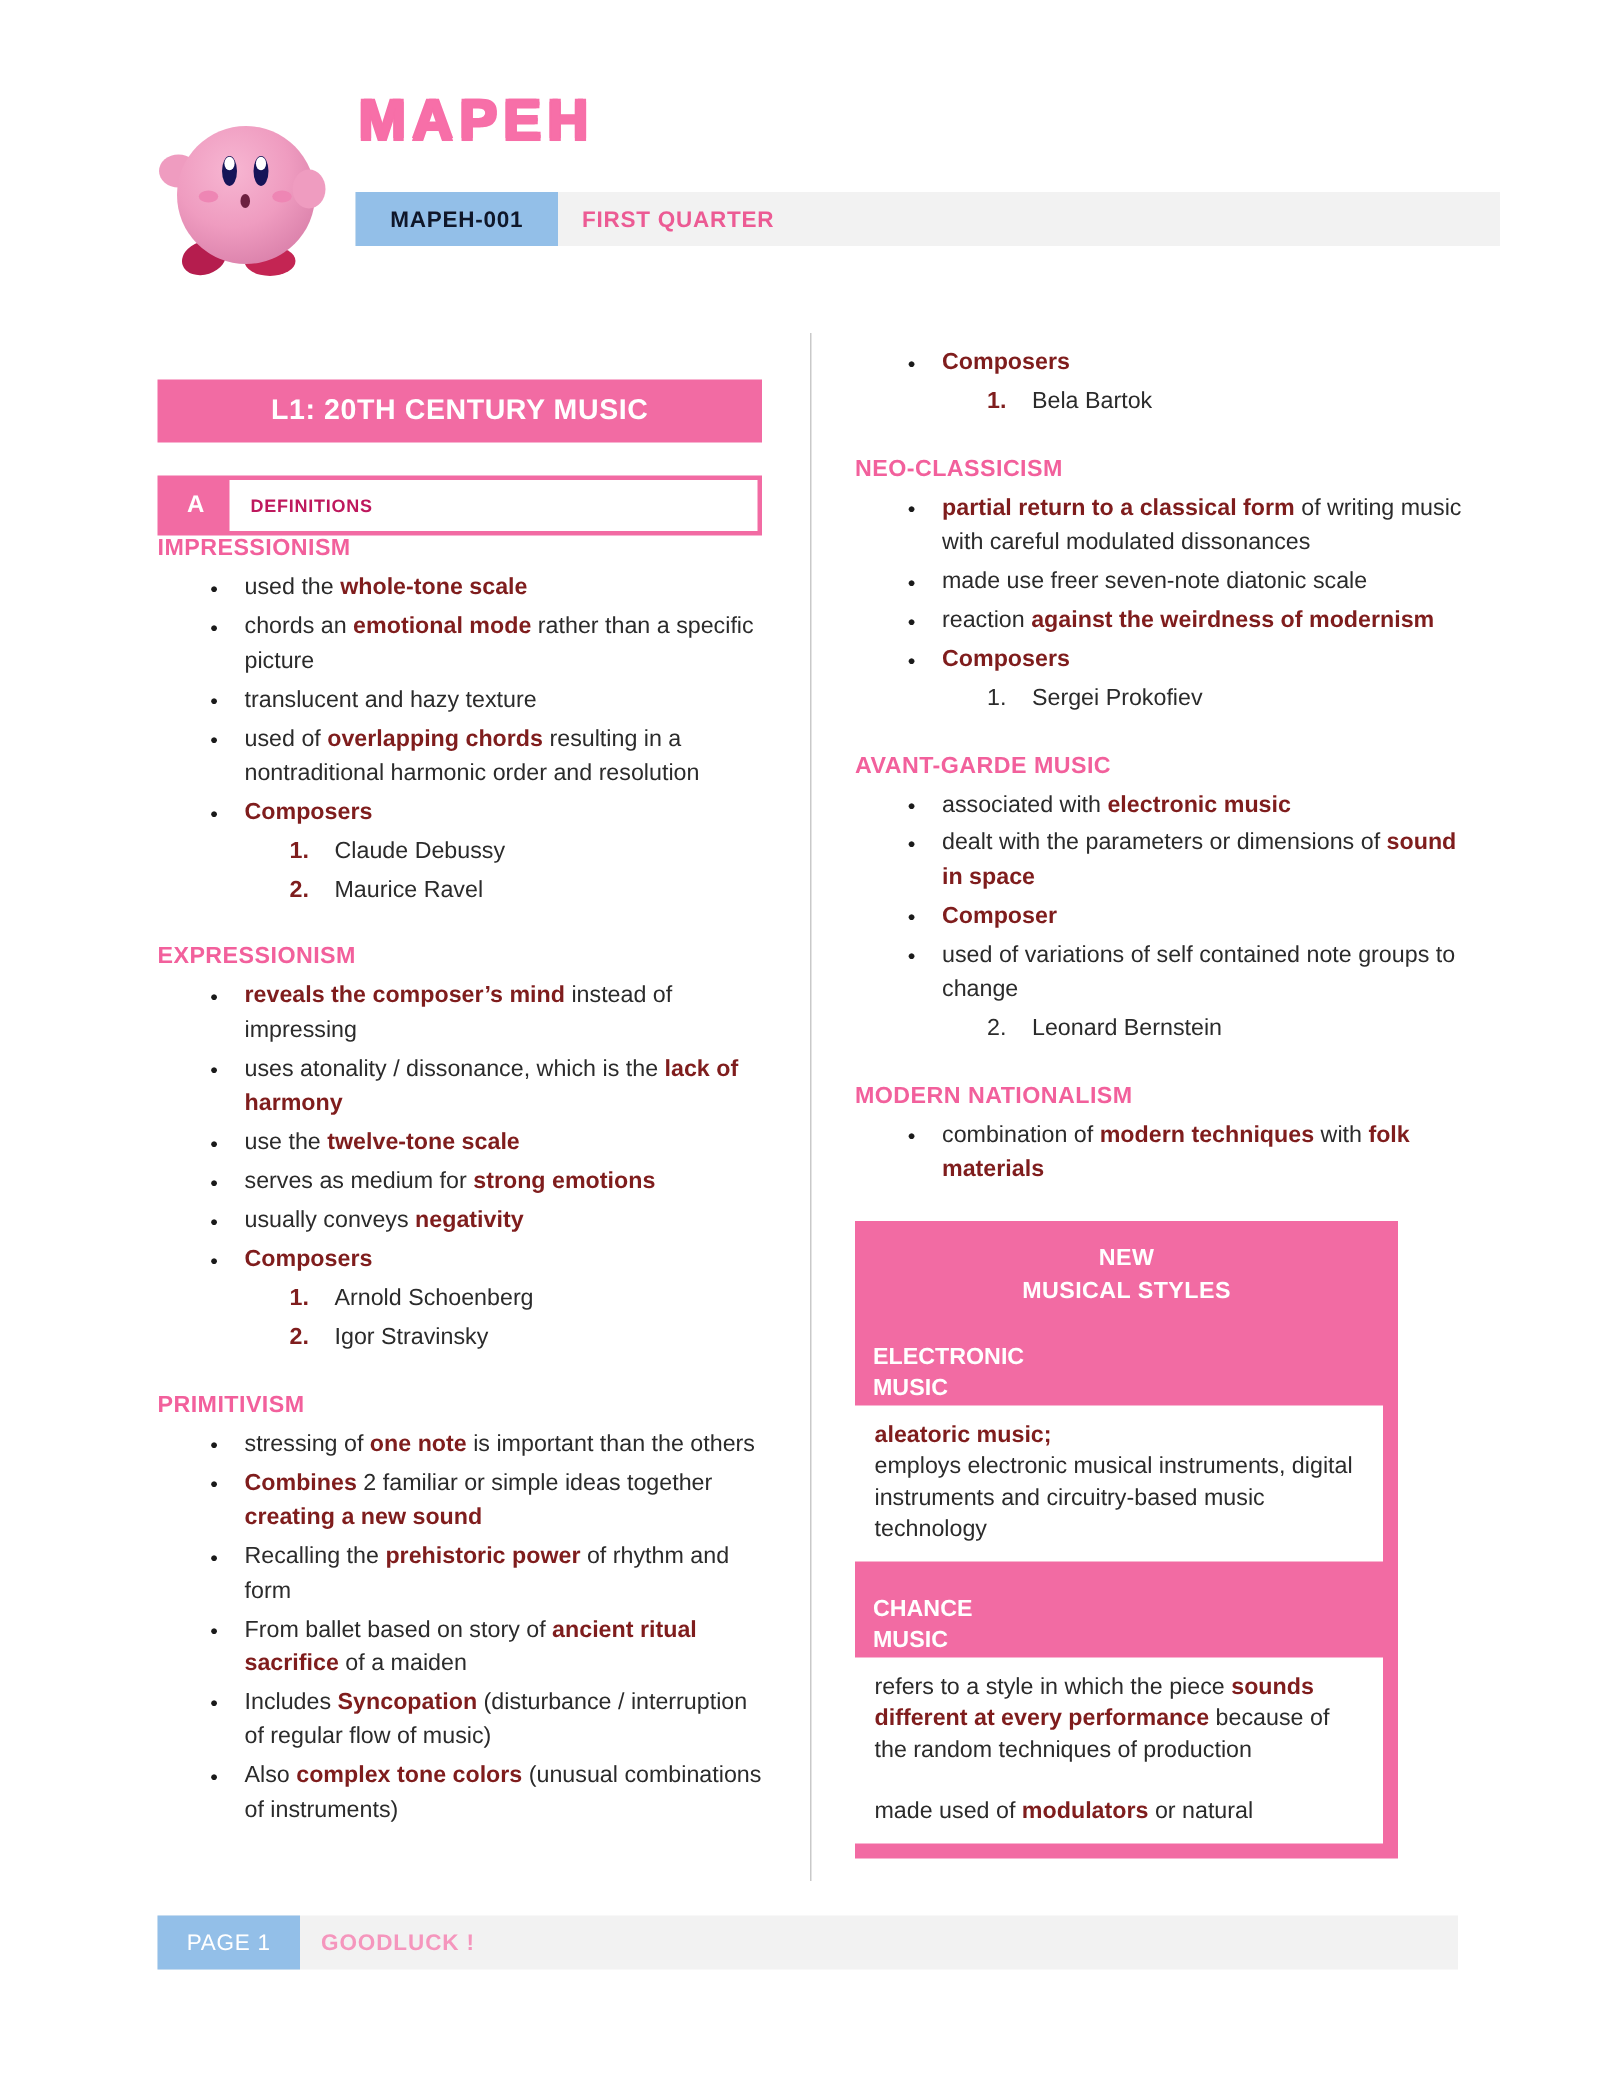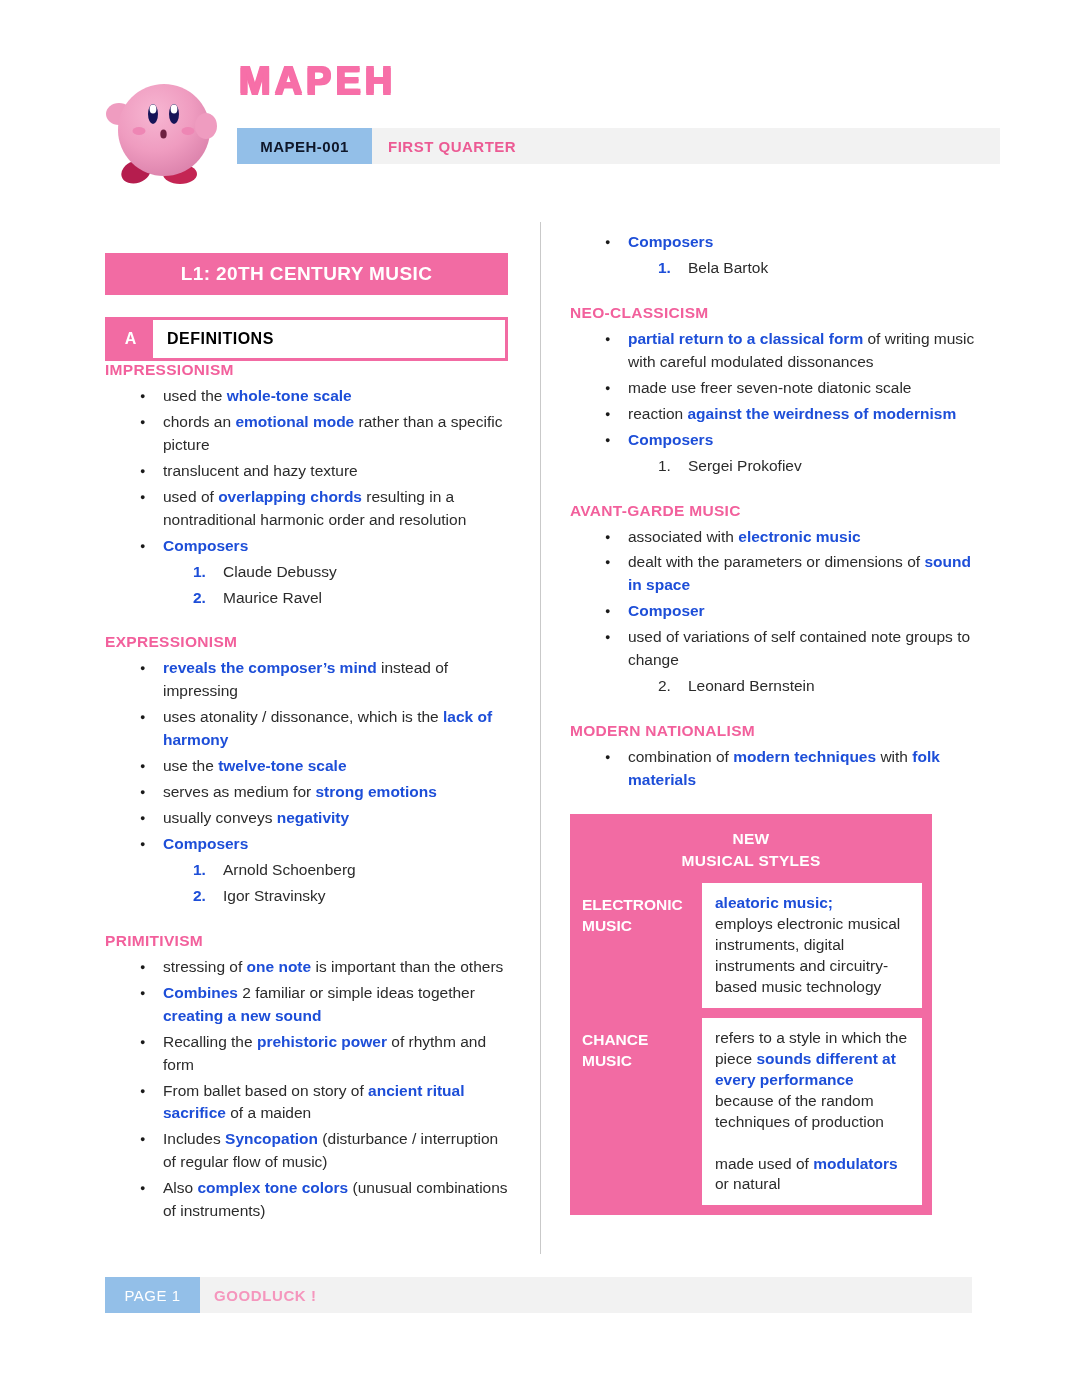--- a/index.html
+++ b/index.html
@@ -20,47 +20,47 @@
   .quarter{color:#ec5b94;font-weight:700;font-size:15px;display:flex;align-items:center;
     padding-left:16px;letter-spacing:.5px;}
   
   .col-left{position:absolute;left:105px;top:253px;width:403px;}
   .col-right{position:absolute;left:570px;top:228px;width:405px;}
   .divider{position:absolute;left:540px;top:222px;width:1px;height:1032px;background:#c9c9c9;}
   .title-banner{background:#f26ba3;color:#fff;font-weight:700;font-size:19px;text-align:center;
     padding:10px 0;letter-spacing:.4px;}
   .def-box{margin-top:22px;background:#f26ba3;padding:3px;display:flex;align-items:stretch;}
   .def-letter{width:45px;color:#fff;font-weight:700;font-size:16px;display:flex;align-items:center;justify-content:center;}
-  .def-label{flex:1;background:#fff;color:#000000;font-weight:700;font-size:16px;
+  .def-label{flex:1;background:#fff;color:#be185d;font-weight:700;font-size:12px;
     padding:10px 14px;letter-spacing:.5px;}
   .sec-h{color:#f2609c;font-weight:800;font-size:15.5px;letter-spacing:.3px;margin:24px 0 6px;}
   .sec:first-child .sec-h{margin-top:0;}
   .col-right .sec:first-child{margin-top:0;}
   .bi{position:relative;padding-left:58px;margin:3px 0;font-size:15.5px;line-height:1.48;}
   .bi::before{content:"●";position:absolute;left:35px;top:5px;font-size:9px;color:#1a1a1a;}
   .sub-row{position:relative;padding-left:118px;margin:3px 0;font-size:15.5px;line-height:1.48;}
   .sub-num{position:absolute;left:88px;}
   
   .styles-table{margin-top:22px;width:362px;background:#f26ba3;padding-bottom:0;}
   .tbl-title{color:#fff;font-weight:700;font-size:15.5px;text-align:center;line-height:1.4;
     padding:14px 12px 12px;white-space:pre-line;letter-spacing:.3px;}
-  .tbl-row{display:flex;align-items:stretch;}
+  .tbl-row{display:flex;align-items:stretch;flex-direction:column;}
   .tbl-label{width:132px;color:#fff;font-weight:700;font-size:15.5px;line-height:1.35;
     padding:12px 0 0 12px;box-sizing:border-box;white-space:pre-line;}
   .tbl-cell{flex:1;background:#fff;margin:0 10px 10px 0;padding:10px 13px;font-size:15.5px;
     line-height:1.35;color:#2b2b2b;}
   .tbl-cell p{margin:0;white-space:pre-line;}
   .tbl-cell p + p{margin-top:21px;}
   
   .footer{position:absolute;left:105px;top:1277px;width:867px;height:36px;background:#f2f2f2;display:flex;}
   .page-badge{background:#93bfe8;width:95px;color:#fff;font-weight:400;font-size:15px;
     display:flex;align-items:center;justify-content:center;letter-spacing:.5px;}
   .footer-msg{color:#f596bd;font-weight:700;font-size:15px;display:flex;align-items:center;
     padding-left:14px;letter-spacing:.6px;}
-  b{font-weight:700;color:#1d4ed8;}
+  b{font-weight:700;color:#7f1d1d;}
 </style>
 </head>
 <body>
 
 <svg class="kirby" viewBox="0 0 128 114" xmlns="http://www.w3.org/2000/svg">
   <defs>
     <radialGradient id="kb" cx="40%" cy="32%" r="75%">
       <stop offset="0%" stop-color="#f7b6d2"></stop>
       <stop offset="55%" stop-color="#ef9cc0"></stop>
       <stop offset="100%" stop-color="#d97fa9"></stop>

